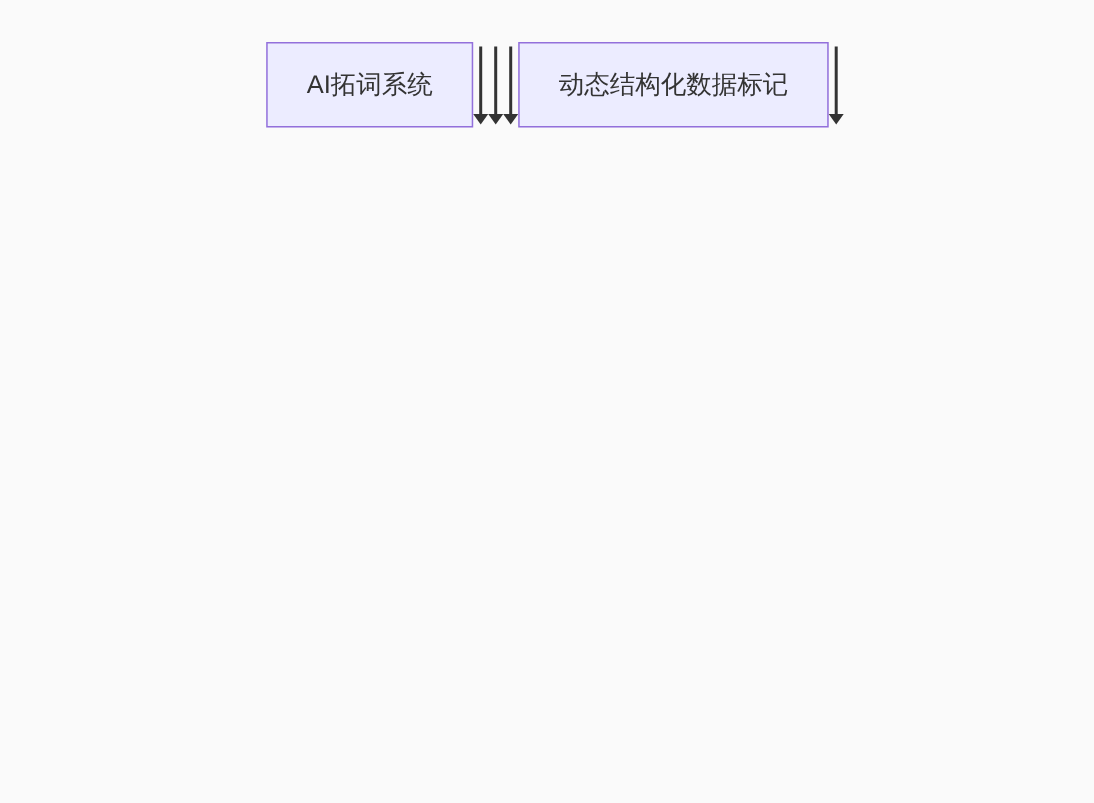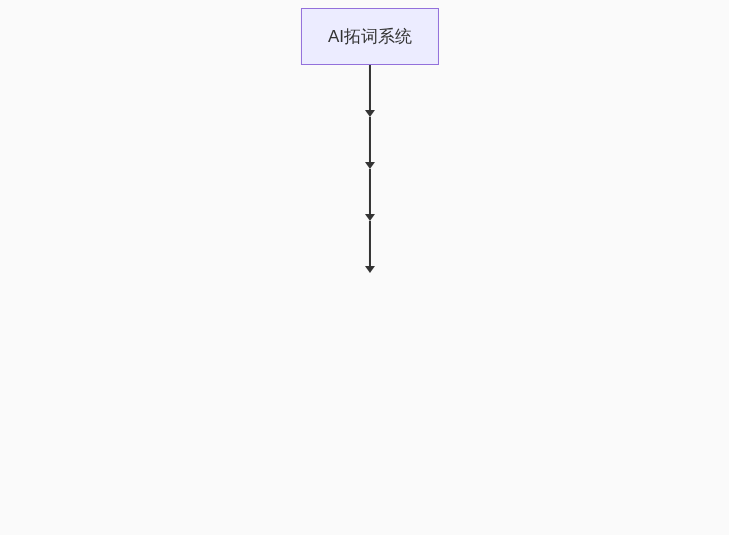--- a/index.html
+++ b/index.html
@@ -10,24 +10,24 @@
     width: 729px;
     height: 535px;
     background: #fafafa;
     overflow: hidden;
     font-family: "Liberation Sans", "DejaVu Sans", sans-serif;
     position: relative;
   }
   .flowchart {
     position: absolute;
     left: 370px;
-    top: 8px;
+    top: 28px;
     transform: translateX(-50%);
     display: flex;
-    flex-direction: column;
+    flex-direction: row;
     align-items: center;
     text-align: center;
   }
   .flow-node {
     box-sizing: border-box;
     height: 57px;
     padding: 0 26px;
     background: #ECECFF;
     border: 1.5px solid #9370DB;
     display: flex;
@@ -79,20 +79,23 @@
     <div class="edge-line"></div>
     <div class="edge-arrowhead"></div>
   </div>
 
 
   <div class="flow-edge">
     <div class="edge-line"></div>
     <div class="edge-arrowhead"></div>
   </div>
 
+  <div class="flow-node">
+    <span class="node-label">动态结构化数据标记</span>
+  </div>
 
   <div class="flow-edge">
     <div class="edge-line"></div>
     <div class="edge-arrowhead"></div>
   </div>
 
 
 </div>
 
 </body></html>

